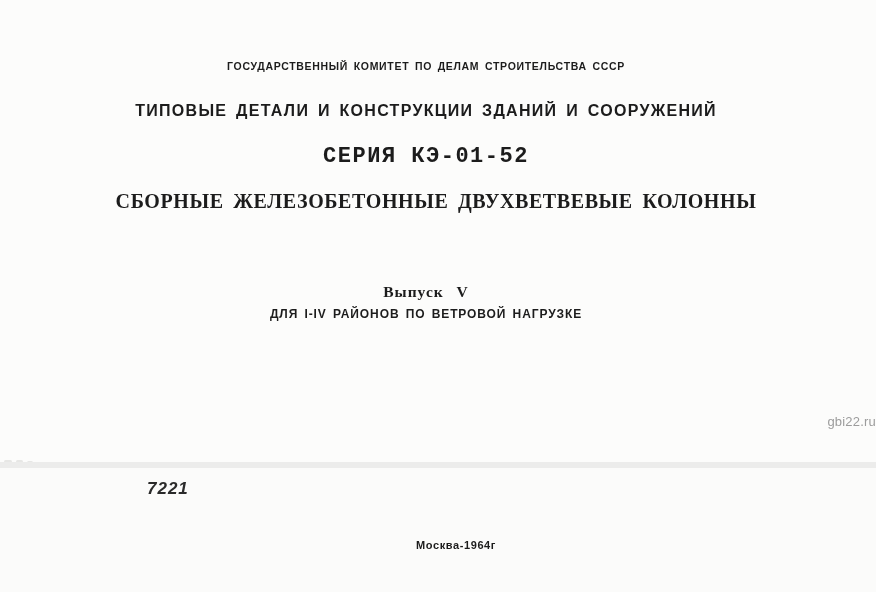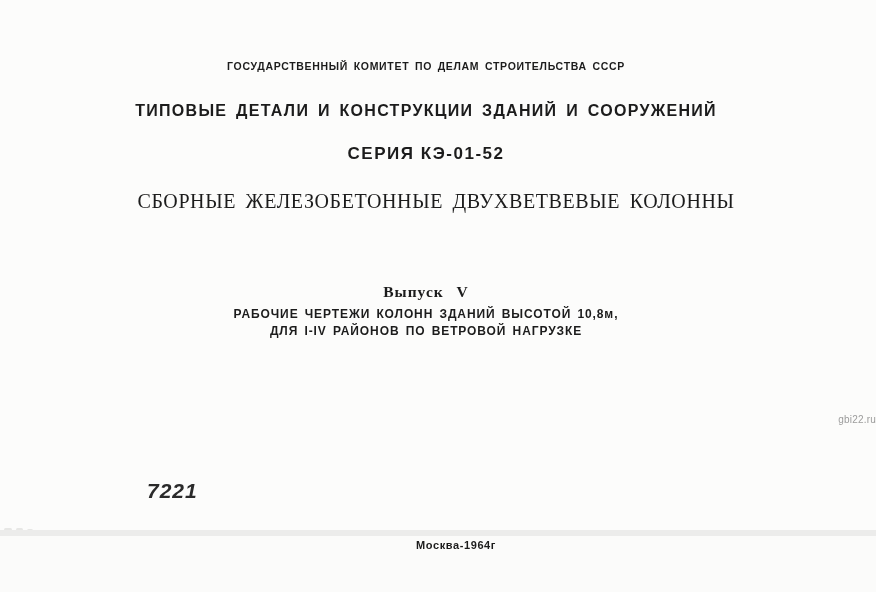--- a/index.html
+++ b/index.html
@@ -6,21 +6,21 @@
     margin: 0;
     padding: 0;
     width: 876px;
     height: 592px;
     overflow: hidden;
     background: #fbfbfa;
   }
   .page {
     position: relative;
     width: 876px;
-    height: 536px;
+    height: 468px;
     background: #fcfcfb;
     font-family: "Liberation Sans", sans-serif;
     color: #1c1c1c;
   }
   
   .centered {
     position: absolute;
     left: 0;
     right: 24px;
     text-align: center;
@@ -35,30 +35,30 @@
   }
   .series-line {
     top: 102px;
     font-size: 16px;
     font-weight: bold;
     letter-spacing: 1.3px;
     word-spacing: 3px;
   }
   .series-code {
     top: 144px;
-    font-family: Liberation Sans, sans-serif;
-    font-size: 17px;
+    font-family: Liberation Mono, monospace;
+    font-size: 22px;
     font-weight: bold;
     letter-spacing: 1.5px;
   }
   .main-title {
     top: 188px;
     font-family: "Liberation Serif", serif;
     font-size: 20px;
-    font-weight: normal;
+    font-weight: bold;
     letter-spacing: 0.6px;
     word-spacing: 4px;
     line-height: 27px;
     margin-left: 20px;
   }
   .issue {
     top: 263px;
     font-family: "Liberation Serif", serif;
     font-size: 15.5px;
     font-weight: bold;
@@ -71,29 +71,29 @@
     font-size: 12px;
     font-weight: bold;
     letter-spacing: 0.9px;
     word-spacing: 2px;
     line-height: 17px;
   }
   .watermark {
     position: absolute;
     top: 414px;
     right: 0px;
-    font-size: 10px;
+    font-size: 13px;
     color: #9c9c9c;
     letter-spacing: 0.2px;
   }
   .stamp-number {
     position: absolute;
     left: 147px;
     top: 479px;
-    font-size: 21px;
+    font-size: 17px;
     font-weight: bold;
     font-style: italic;
     letter-spacing: 1px;
     color: #2a2a2a;
   }
   .imprint {
     position: absolute;
     left: 0;
     right: 0;
     top: 539px;
@@ -133,21 +133,20 @@
 
   <div class="centered series-code">СЕРИЯ КЭ-01-52</div>
 
   <div class="centered main-title">
     <div>СБОРНЫЕ ЖЕЛЕЗОБЕТОННЫЕ ДВУХВЕТВЕВЫЕ КОЛОННЫ</div>
   </div>
 
   <div class="centered issue">Выпуск V</div>
 
   <div class="centered subtitle">
-    <div>РАБОЧИЕ ЧЕРТЕЖИ КОЛОНН ЗДАНИЙ ВЫСОТОЙ 10,8м,</div>
     <div>ДЛЯ I-IV РАЙОНОВ ПО ВЕТРОВОЙ НАГРУЗКЕ</div>
   </div>
 
   <div class="watermark">gbi22.ru</div>
 
   <div class="stamp-number">7221</div>
 
   <div class="imprint">Москва-1964г</div>
 
   <div class="scan-smudge smudge-1"></div>

